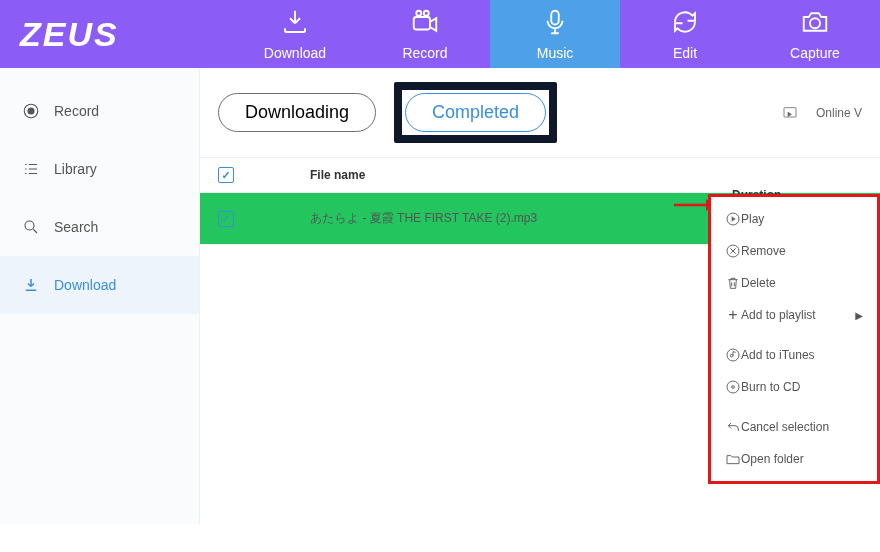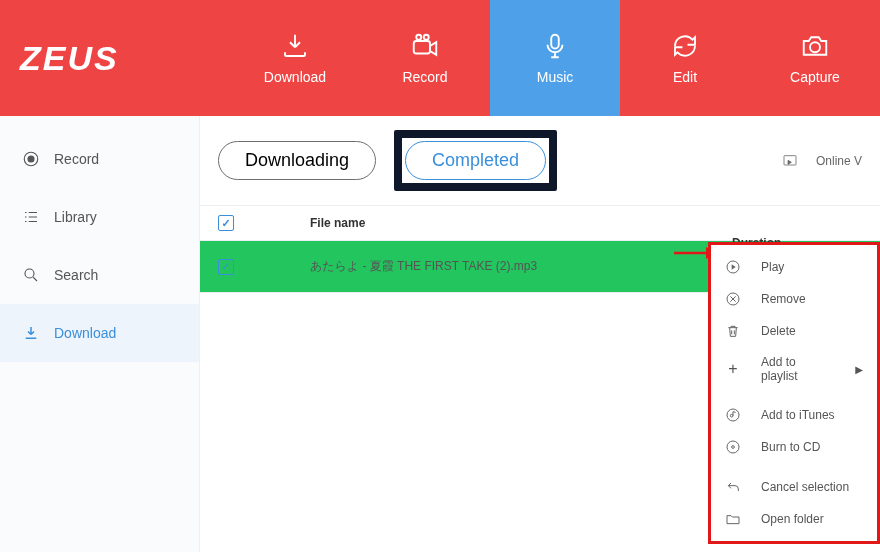--- a/index.html
+++ b/index.html
@@ -1,18 +1,18 @@
 <!DOCTYPE html>
 <html><head>
 <meta charset="utf-8">
 <style>
 * { margin: 0; padding: 0; box-sizing: border-box; font-family: "Segoe UI", Arial, sans-serif; }
 html, body { width: 880px; height: 552px; overflow: hidden; background: #fff; }
 
-.topbar { display: flex; align-items: stretch; background: #ef4444; height: 116px; color: #fff; }
+.topbar { display: flex; align-items: stretch; background: #8b5cf6; height: 68px; color: #fff; }
 .logo { display: flex; align-items: center; padding: 0 20px; font-family: Arial, sans-serif; font-weight: 900; font-size: 34px; letter-spacing: 2px; font-style: italic; }
 .nav-spacer { flex: 1; }
 .nav { display: flex; }
 .nav-item { width: 130px; display: flex; flex-direction: column; align-items: center; justify-content: center; gap: 8px; cursor: pointer; font-size: 14px; }
 .nav-item.active { background: #4ea0e8; }
 .nav-item svg { width: 30px; height: 30px; }
 
 .body { display: flex; height: calc(100% - 96px); }
 .sidebar { width: 200px; background: #fafbfc; border-right: 1px solid #eef0f2; padding-top: 14px; }
 .side-item { display: flex; align-items: center; gap: 14px; padding: 0 22px; height: 58px; color: #555; font-size: 14px; cursor: pointer; }
@@ -33,21 +33,21 @@
 .col-name { flex: 1; padding-left: 48px; }
 .col-dur { width: 130px; margin-top: 39px; }
 
 .row { display: flex; align-items: center; padding: 0 18px; height: 52px; font-size: 12px; color: #555; background: #22c55e; border-bottom: 1px solid #eceff1; }
 .checkbox { width: 16px; height: 16px; border: 1.5px solid #3a8fdc; border-radius: 2px; display: inline-flex; align-items: center; justify-content: center; }
 .checkbox.checked::after { content: "✓"; color: #3a8fdc; font-size: 11px; line-height: 1; }
 
 .arrow { position: absolute; left: 472px; top: 126px; }
 
 .context-menu { position: absolute; left: 508px; top: 126px; width: 172px; border: 3px solid #e11818; background: #fff; padding: 6px 0; }
-.ctx-item { display: flex; align-items: center; gap: 20px; padding: 8px 14px; font-size: 12px; color: #555; cursor: pointer; }
+.ctx-item { display: flex; align-items: center; gap: 0; padding: 8px 14px; font-size: 12px; color: #555; cursor: pointer; }
 .ctx-item svg, .ctx-item .plus { width: 16px; height: 16px; flex-shrink: 0; display: inline-flex; align-items: center; justify-content: center; }
 .ctx-item .plus { font-size: 16px; line-height: 1; }
 .ctx-item .sub { margin-left: auto; font-size: 10px; }
 .ctx-sep { height: 8px; }
 </style>
 </head>
 <body>
 
 <div class="topbar">
   <div class="logo">ZEUS</div>

